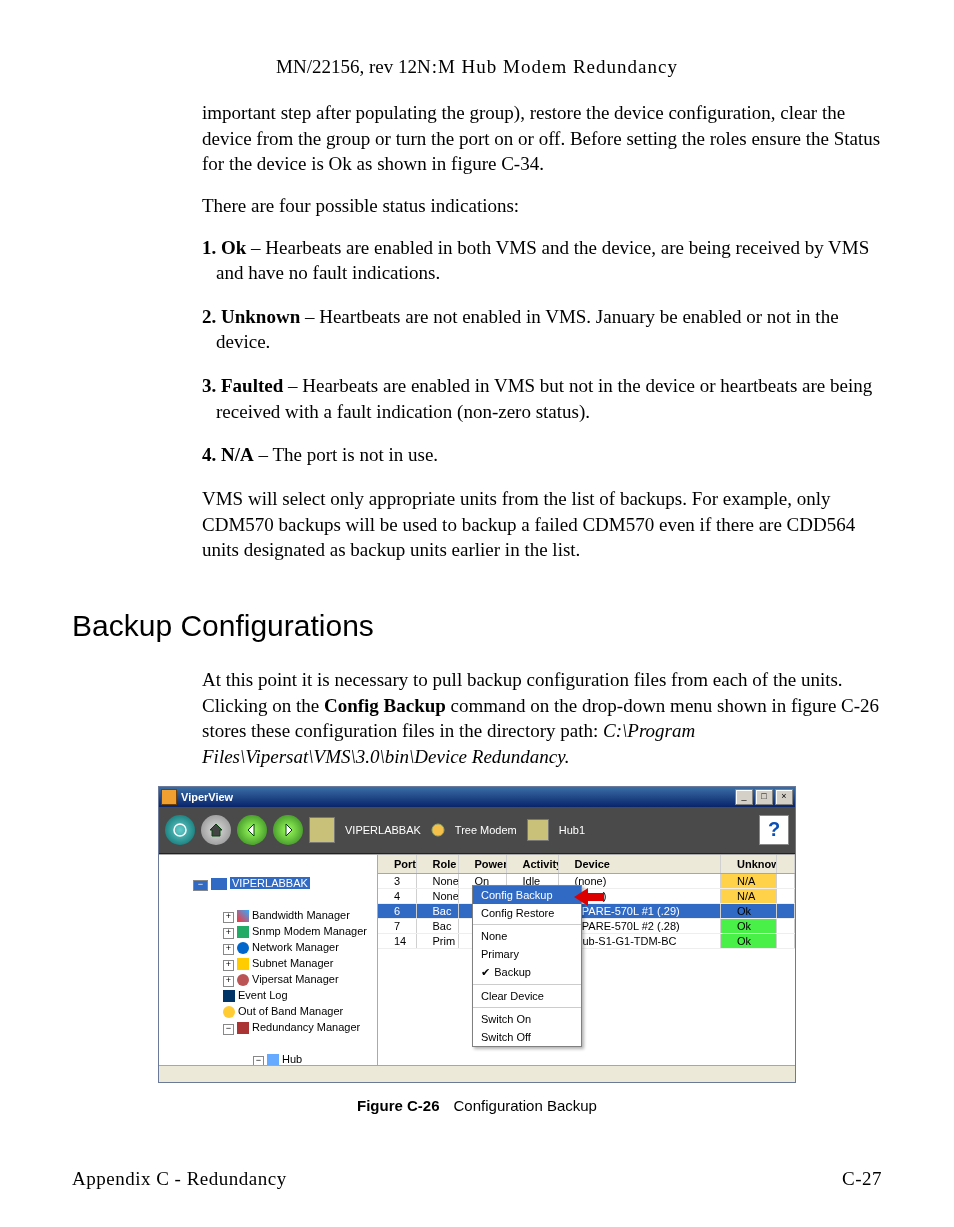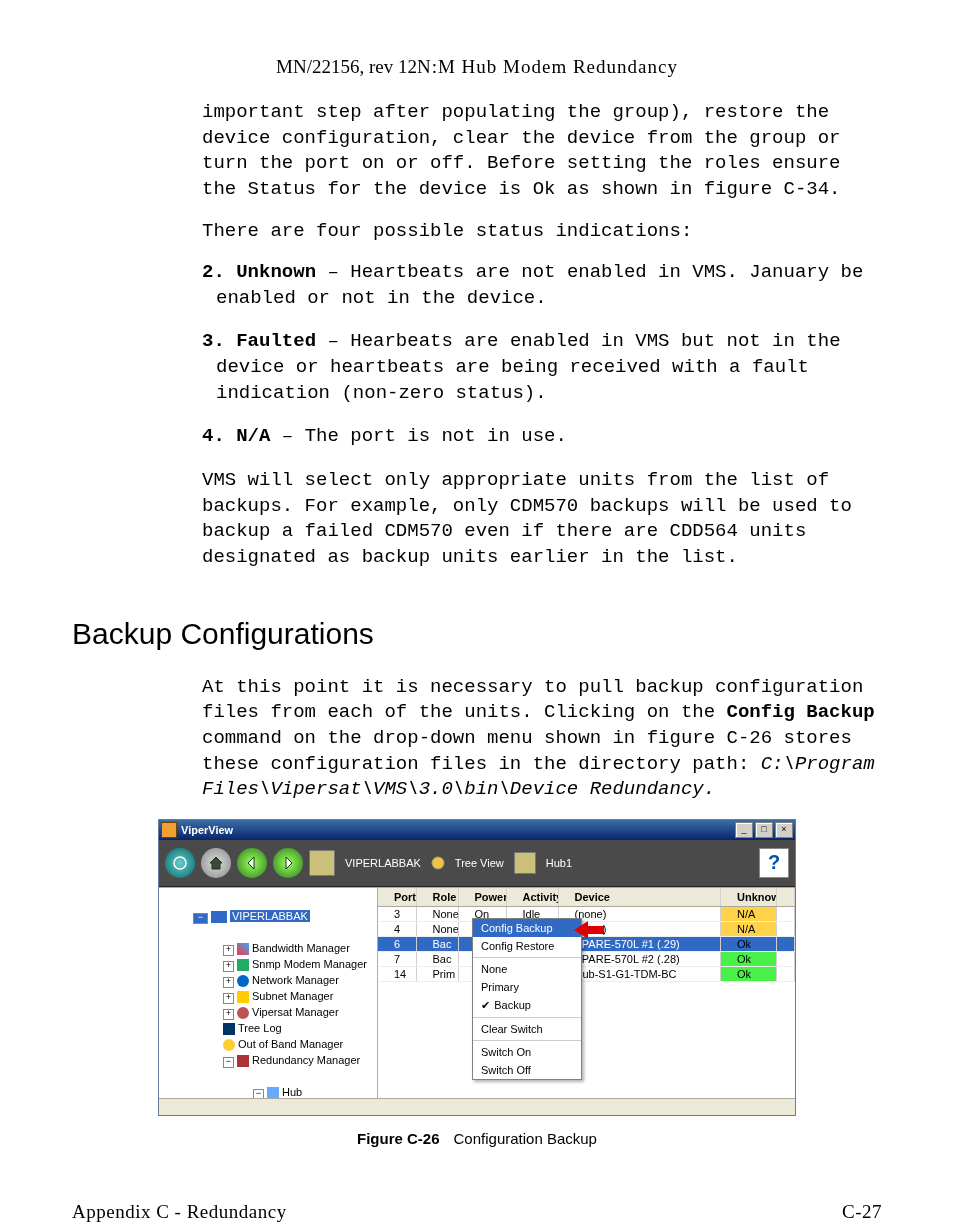--- a/index.html
+++ b/index.html
@@ -19,21 +19,20 @@
     font-size: 19px;
     margin-bottom: 22px;
   }
   .running-header .right {
     letter-spacing: 1px;
   }
   .body-block {
     margin-left: 130px;
     font-size: 19px;
     line-height: 1.35;
-    font-family: Liberation Mono, monospace;
   }
   .body-block p { margin: 0 0 16px 0; }
   .status-list { margin: 0 0 16px 0; padding: 0; list-style: none; }
   .status-list li { margin: 0 0 18px 0; padding-left: 14px; text-indent: -14px; }
   .status-list li b { font-weight: bold; }
   .italic { font-style: italic; }
   h2.section-title {
     font-family: Arial, Helvetica, sans-serif;
     font-weight: normal;
     font-size: 30px;
@@ -155,20 +154,23 @@
     <span>MN/22156, rev 12</span>
     <span class="right">N:M Hub Modem Redundancy</span>
   </div>
 
   <div class="body-block">
     <p>important step after populating the group), restore the device configuration, clear the device from the group or turn the port on or off. Before setting the roles ensure the Status for the device is Ok as shown in figure C-34.</p>
     <p>There are four possible status indications:</p>
 
     <ul class="status-list">
       <li>
+        <b><span>1.</span> <span>Ok</span></b><span> – Hearbeats are enabled in both VMS and the device, are being received by VMS and have no fault indications.</span>
+      </li>
+      <li>
         <b><span>2.</span> <span>Unknown</span></b><span> – Heartbeats are not enabled in VMS. January be enabled or not in the device.</span>
       </li>
       <li>
         <b><span>3.</span> <span>Faulted</span></b><span> – Hearbeats are enabled in VMS but not in the device or heartbeats are being received with a fault indication (non-zero status).</span>
       </li>
       <li>
         <b><span>4.</span> <span>N/A</span></b><span> – The port is not in use.</span>
       </li>
     </ul>
 
@@ -214,38 +216,38 @@
             <path d="M6 2 12 8 6 14z"></path>
           </svg>
       </span>
       <span class="explorer-icon"></span>
       <span class="crumb">VIPERLABBAK</span>
       <span class="crumb-sep">
         <svg viewBox="0 0 14 14">
             <circle cx="7" cy="7" r="6" fill="#f4c04a" stroke="#9a6"></circle>
           </svg>
       </span>
-      <span class="crumb">Tree View</span>
+      <span class="crumb">Tree Modem</span>
       <span class="explorer-icon" style="width:20px;height:20px"></span>
       <span class="crumb">Hub1</span>
       <span class="help-btn">?</span>
     </div>
 
     <div class="panes">
       <div class="tree-pane">
         <div class="tree">
           <ul>
             <li class="root"><span class="twist">−</span><span class="ticon ic-root"></span><span>VIPERLABBAK</span>
               <ul>
                 <li><span class="twist">+</span><span class="ticon ic-bandwidth"></span><span>Bandwidth Manager</span></li>
                 <li><span class="twist">+</span><span class="ticon ic-snmp"></span><span>Snmp Modem Manager</span></li>
                 <li><span class="twist">+</span><span class="ticon ic-net"></span><span>Network Manager</span></li>
                 <li><span class="twist">+</span><span class="ticon ic-subnet"></span><span>Subnet Manager</span></li>
                 <li><span class="twist">+</span><span class="ticon ic-viper"></span><span>Vipersat Manager</span></li>
-                <li><span class="ticon ic-log"></span><span>Tree Log</span></li>
+                <li><span class="ticon ic-log"></span><span>Event Log</span></li>
                 <li><span class="ticon ic-oob"></span><span>Out of Band Manager</span></li>
                 <li><span class="twist">−</span><span class="ticon ic-red"></span><span>Redundancy Manager</span>
                   <ul>
                     <li><span class="twist">−</span><span class="ticon ic-hub"></span><span>Hub</span>
                       <ul>
                         <li><span class="bullet"></span><span class="ticon ic-s1"></span><span>S1</span></li>
                         <li><span class="ticon ic-hub1"></span><span>Hub1</span></li>
                       </ul>
                     </li>
                   </ul>
@@ -326,21 +328,21 @@
           </table>
 
         <div class="ctx-menu">
           <div class="mi ctx-highlight">Config Backup</div>
           <div class="mi">Config Restore</div>
           <hr>
           <div class="mi">None</div>
           <div class="mi">Primary</div>
           <div class="mi check">Backup</div>
           <hr>
-          <div class="mi">Clear Switch</div>
+          <div class="mi">Clear Device</div>
           <hr>
           <div class="mi">Switch On</div>
           <div class="mi">Switch Off</div>
         </div>
 
         <div class="arrow-callout">
           <svg viewBox="0 0 30 18">
               <polygon points="0,9 14,0 14,5 30,5 30,13 14,13 14,18" fill="#d00"></polygon>
             </svg>
         </div>

